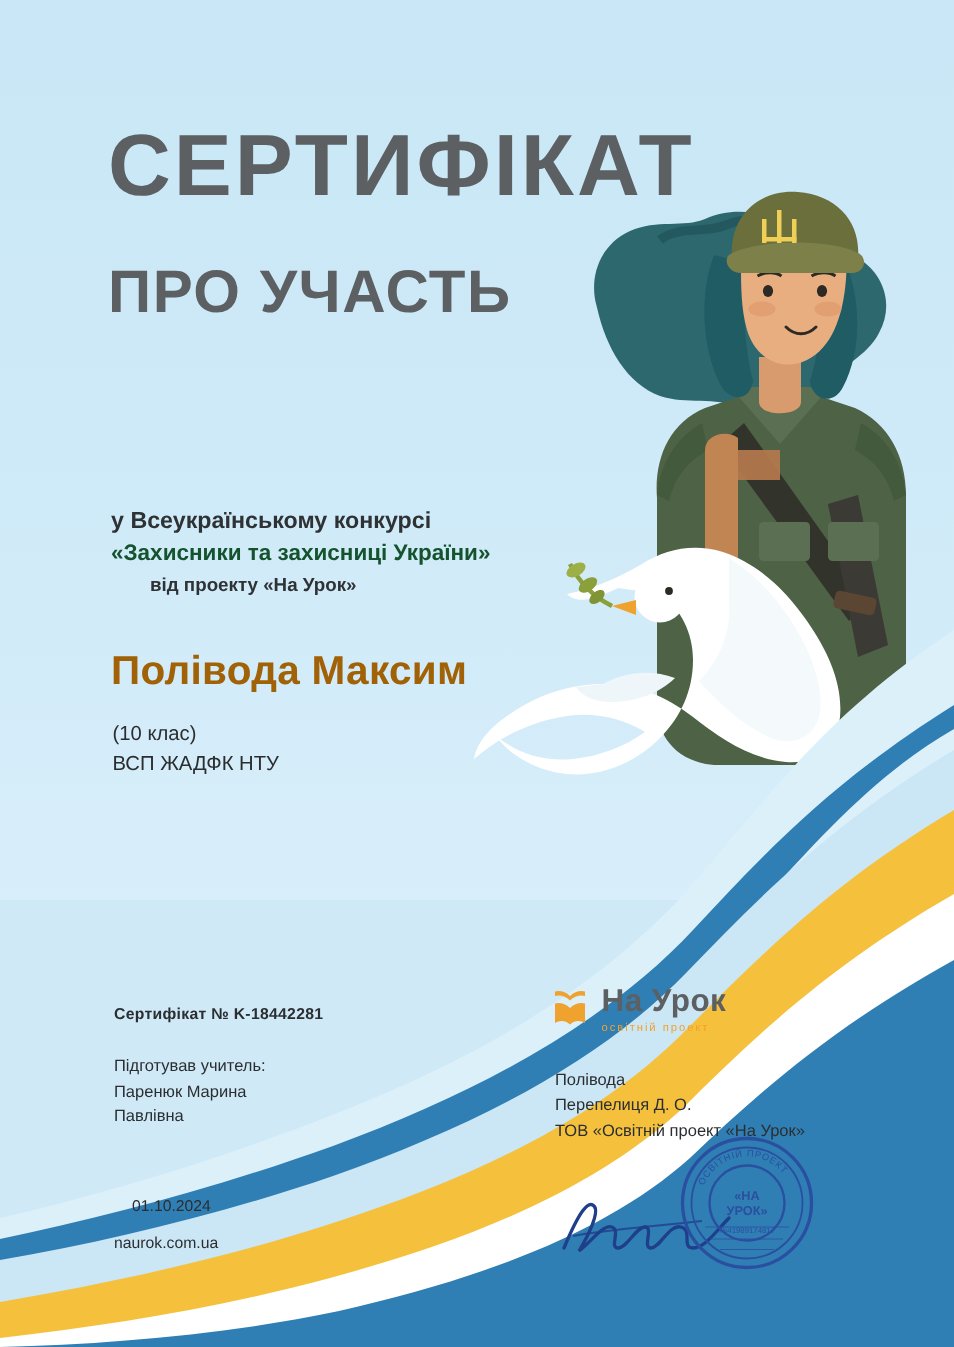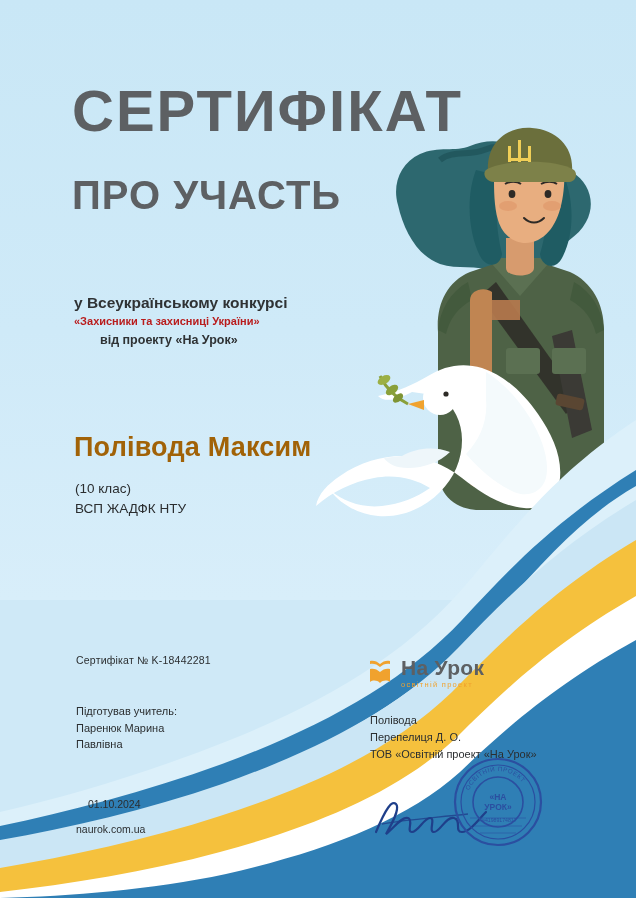--- a/index.html
+++ b/index.html
@@ -65,25 +65,26 @@
     position: absolute;
     left: 74px;
     top: 293px;
     width: 330px;
   }
   .contest-line1 {
     font-size: 15.5px;
     font-weight: bold;
     color: #2f3234;
     line-height: 1.35;
+    margin-top: 45px;
   }
   .contest-line2 {
-    font-size: 11px;
-    font-weight: bold;
-    color: #b91c1c;
+    font-size: 15px;
+    font-weight: bold;
+    color: #14532d;
     line-height: 1.35;
   }
   .contest-line3 {
     margin-top: 4px;
     font-size: 12.5px;
     font-weight: bold;
     color: #2f3234;
     padding-left: 26px;
   }
 
@@ -101,24 +102,25 @@
     left: 75px;
     top: 479px;
     font-size: 13.5px;
     color: #2b2e30;
     line-height: 1.45;
   }
 
   .cert-number {
     position: absolute;
     left: 76px;
-    top: 654px;
+    top: 670px;
     font-size: 10.5px;
     color: #2b2e30;
     letter-spacing: 0.2px;
+    font-weight: bold;
   }
   .teacher-block {
     position: absolute;
     left: 76px;
     top: 703px;
     font-size: 11px;
     color: #2b2e30;
     line-height: 1.5;
   }
   .date {

